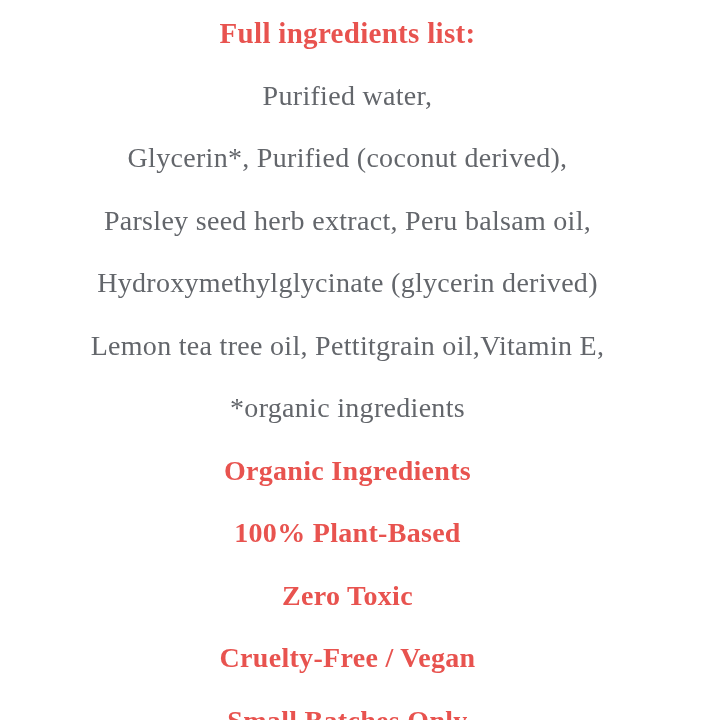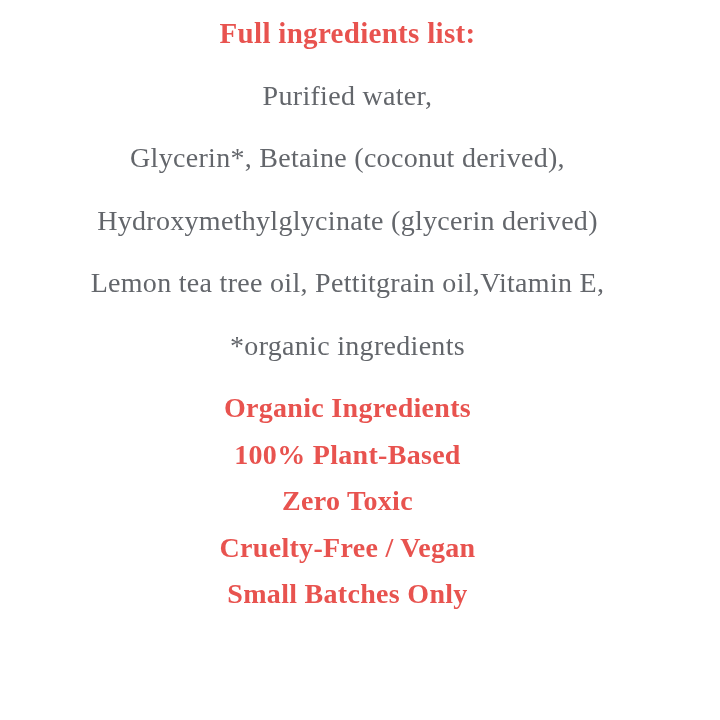--- a/index.html
+++ b/index.html
@@ -27,36 +27,37 @@
   }
   .ing-line {
     margin: 16px;
     font-size: 28px;
     line-height: 46.5px;
     font-weight: normal;
     color: #63666b;
     letter-spacing: 0.3px;
   }
   .hl-line {
-    margin: 0;
+    margin: 16px;
     font-size: 28px;
     line-height: 46.5px;
     font-weight: bold;
     color: #e8534f;
     letter-spacing: 0.3px;
   }
 </style>
 </head>
 <body>
 
 <div class="page">
   <h1 class="title-line">Full ingredients list:</h1>
 
   <p class="ing-line">Purified water,</p>
-  <p class="ing-line">Glycerin*, Betaine (coconut derived),</p>
+  <p class="ing-line">Glycerin*, Purified (coconut derived),</p>
+  <p class="ing-line">Parsley seed herb extract, Peru balsam oil,</p>
   <p class="ing-line">Hydroxymethylglycinate (glycerin derived)</p>
   <p class="ing-line">Lemon tea tree oil, Pettitgrain oil,Vitamin E,</p>
   <p class="ing-line">*organic ingredients</p>
 
   <p class="hl-line">Organic Ingredients</p>
   <p class="hl-line">100% Plant-Based</p>
   <p class="hl-line">Zero Toxic</p>
   <p class="hl-line">Cruelty-Free / Vegan</p>
   <p class="hl-line">Small Batches Only</p>
 </div>

